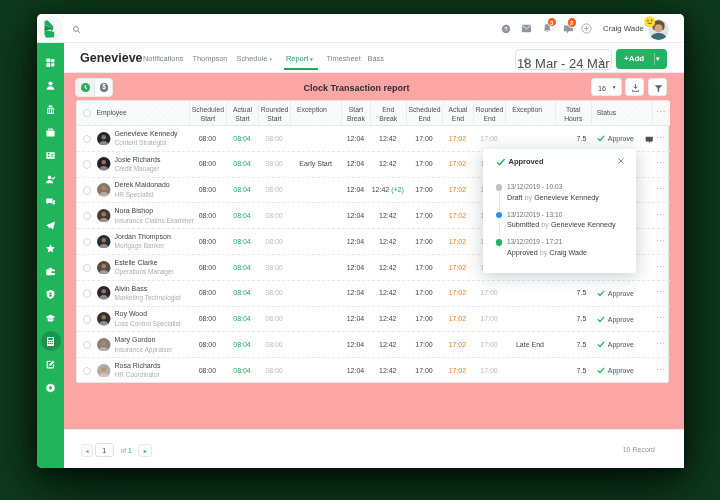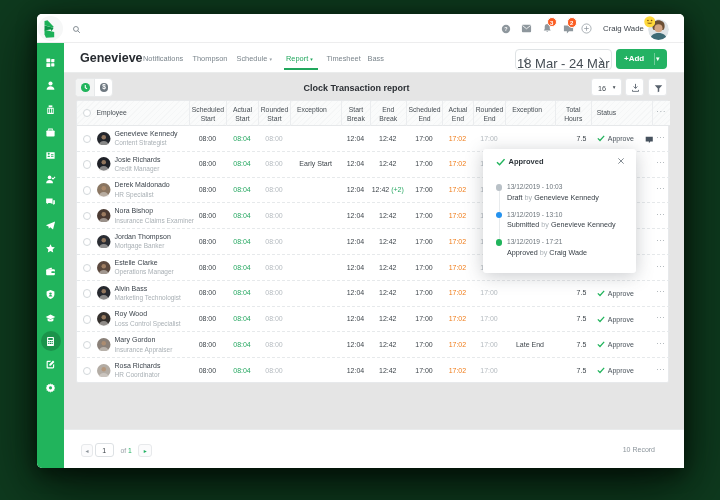--- a/index.html
+++ b/index.html
@@ -206,21 +206,21 @@
             <path d="M2 1l6 7-6 7" stroke="#4b545c" stroke-width="1.8" fill="none"></path>
           </svg>
       </div>
       <div style="position:absolute;left:551.6px;top:6.2px;width:51px;height:20px;background:#23b263;border-radius:4px">
         <span style="position:absolute;left:0;width:37px;top:5.2px;text-align:center;font-size:8px;font-weight:bold;color:#fff">+Add</span>
         <div style="position:absolute;left:38px;top:4px;bottom:4px;width:1px;background:rgba(255,255,255,0.35)"></div>
         <span style="position:absolute;left:40.5px;top:6px;font-size:7px;color:#fff">▾</span>
       </div>
     </div>
 
-    <div style="position:absolute;left:0;top:30px;width:620px;height:356px;background:#e5e5e5">
+    <div style="position:absolute;left:0;top:30px;width:620px;height:356px;background:#fca5a5">
       <div style="position:absolute;left:11.3px;top:5.1px;width:38px;height:19px;background:#fff;border:1px solid #e7e9ea;border-radius:4px">
         <div style="position:absolute;left:0;top:0;width:19px;height:17px;background:#f3f4f4;border-radius:3px 0 0 3px;border-right:1px solid #e7e9ea"></div>
         <div style="position:absolute;left:5px;top:4.2px;width:8.6px;height:8.6px;border-radius:50%;background:#21b45c">
           <svg width="8.6" height="8.6" viewBox="0 0 24 24">
               <path d="M12 5.5v7.5l5 2.8" stroke="#fff" stroke-width="3" fill="none"></path>
             </svg>
           </div>
         <div style="position:absolute;left:23.4px;top:4.2px;width:8.6px;height:8.6px;border-radius:50%;background:#6e7880;color:#fff;font-size:6.5px;font-weight:bold;text-align:center;line-height:8.6px">$</div>
       </div>
       <div style="position:absolute;left:0;width:585px;top:9.5px;text-align:center;font-size:9px;font-weight:bold;color:#2b2f34">Clock Transaction report</div>

